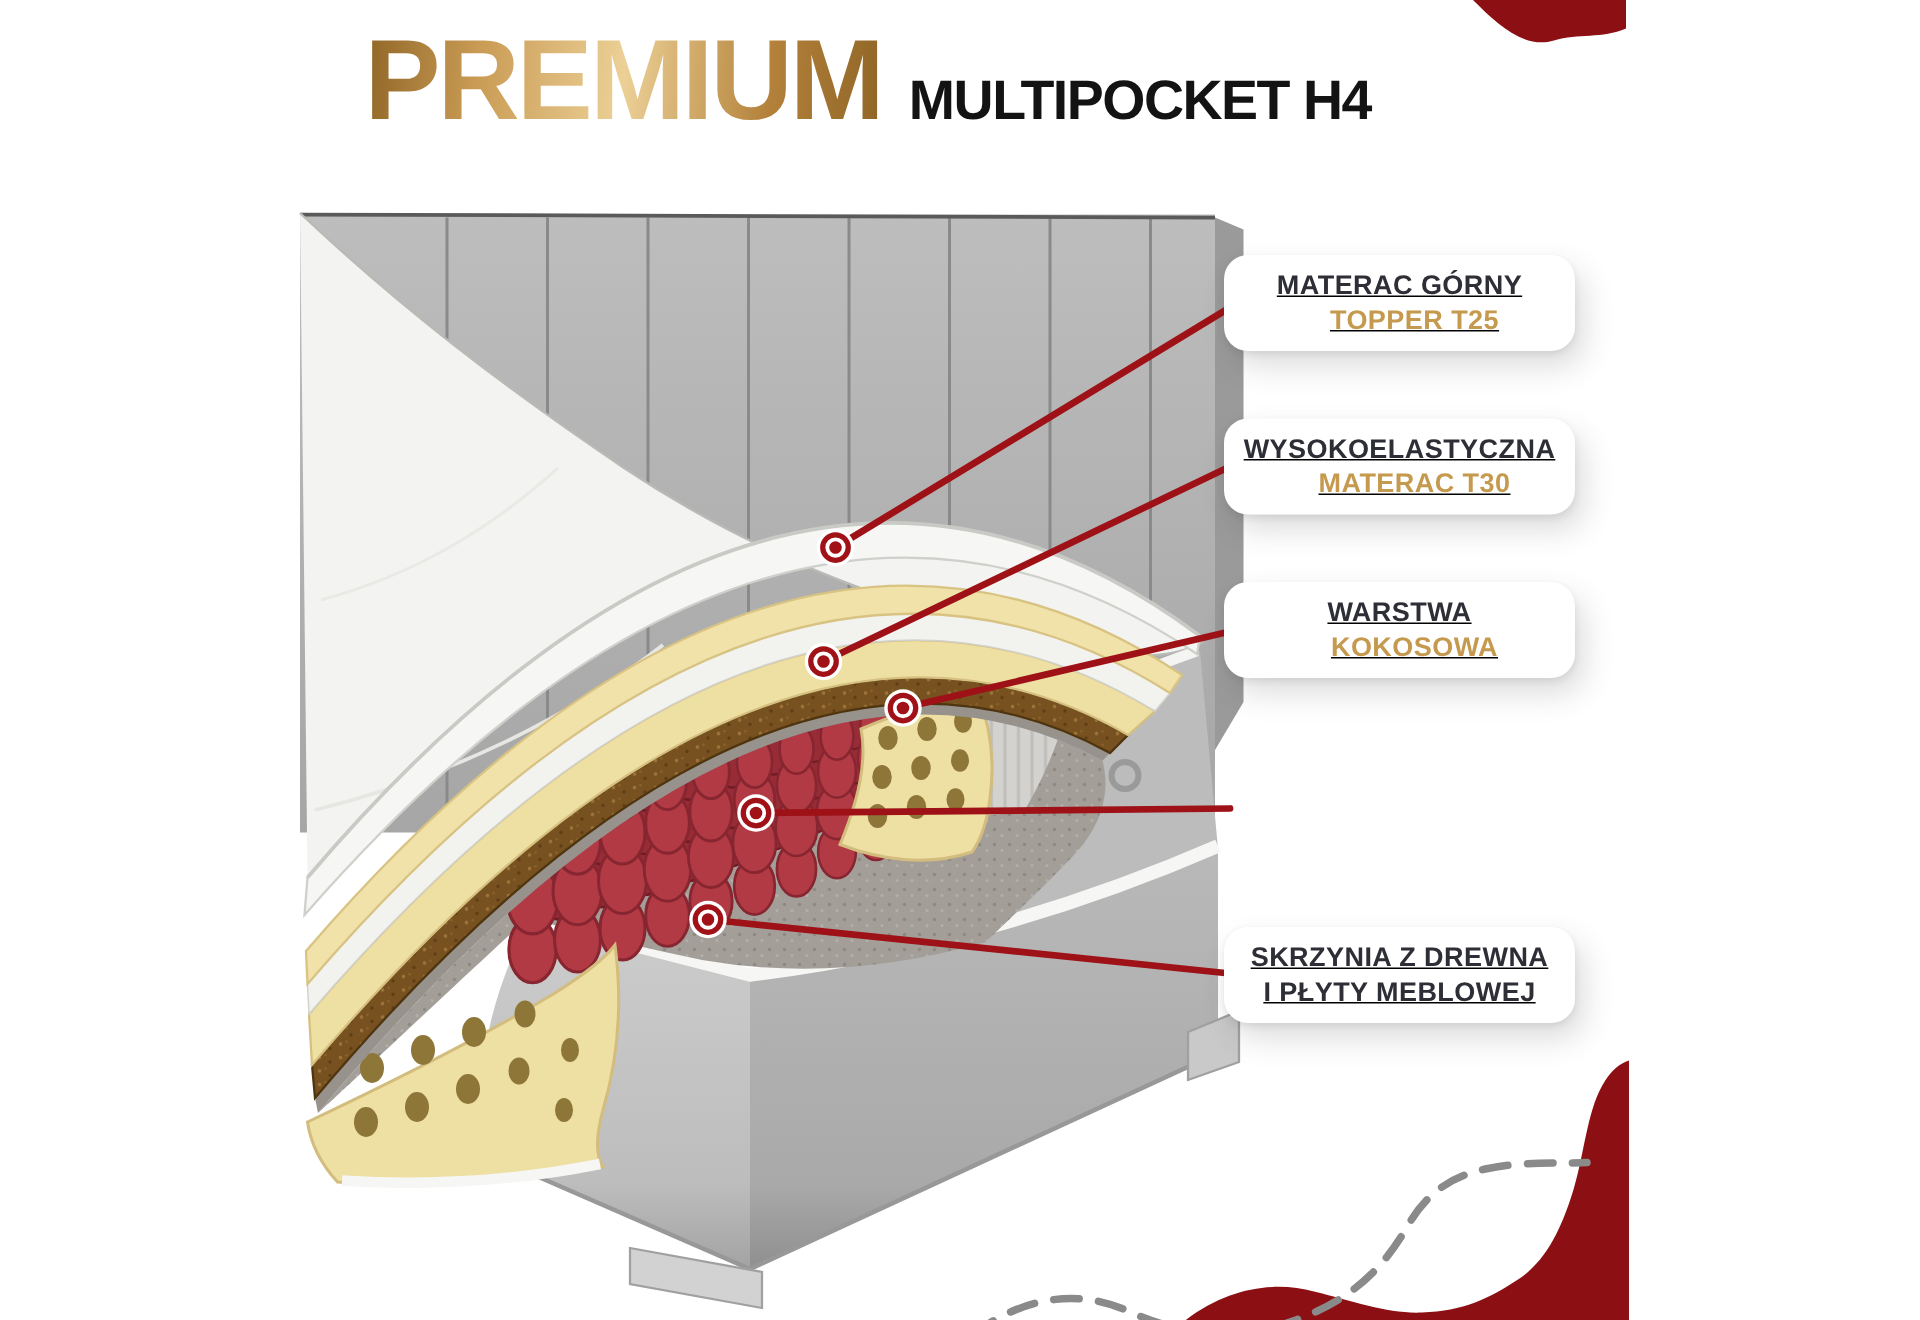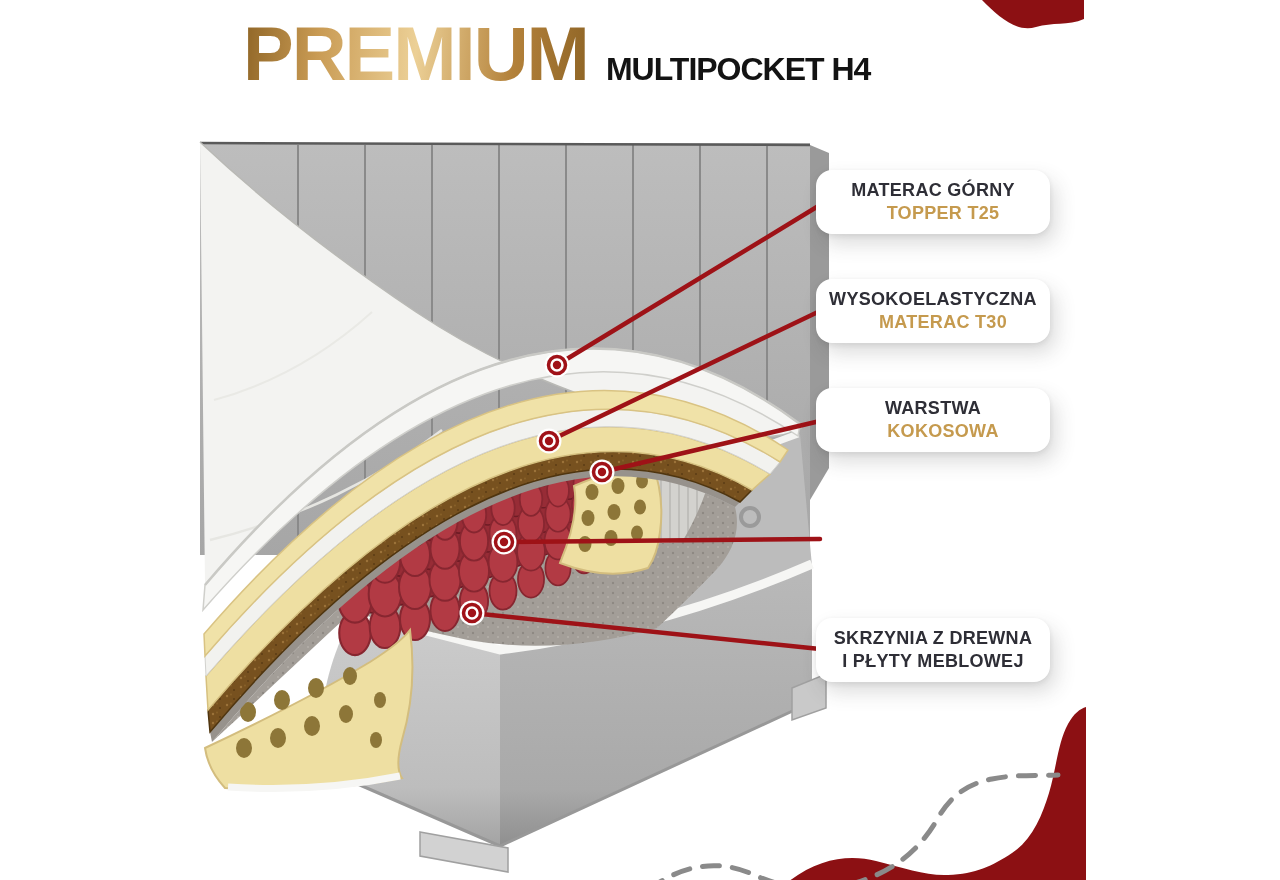--- a/index.html
+++ b/index.html
@@ -3,25 +3,25 @@
 <meta charset="utf-8">
 <style>
   html,body{margin:0;padding:0;background:#ffffff;}
   .canvas{position:relative;width:1272px;height:880px;background:#ffffff;overflow:hidden;
           font-family:"Liberation Sans", sans-serif;}
   
   .title{position:absolute;left:243px;top:16px;display:flex;align-items:baseline;gap:18px;white-space:nowrap;}
   .brand{font-size:76px;font-weight:700;letter-spacing:-2px;line-height:1;
          background:linear-gradient(95deg,#8f6526 0%,#c99b54 22%,#ecd096 50%,#b3813a 78%,#8f6526 100%);
          -webkit-background-clip:text;background-clip:text;color:transparent;}
-  .model{font-size:32px;font-weight:700;letter-spacing:-1px;color:#131313;line-height:1;}
+  .model{font-size:37px;font-weight:700;letter-spacing:-1px;color:#131313;line-height:1;}
   
   .pill{position:absolute;left:816px;width:234px;height:64px;background:#ffffff;border-radius:16px;
         box-shadow:6px 10px 20px rgba(60,60,60,.18), 0 2px 5px rgba(60,60,60,.10);
-        display:flex;flex-direction:column;align-items:center;justify-content:center;line-height:1.3;z-index:5;}
+        display:flex;flex-direction:column;align-items:center;justify-content:center;line-height:1.3;z-index:5;text-decoration:underline;}
   .pill span{font-size:18px;font-weight:700;letter-spacing:.3px;color:#2e2e36;}
   .pill span.gold{color:#c59a4e;margin-left:20px;}
   #pill-topper {top:170px;}
   #pill-foam   {top:279px;}
   #pill-coconut{top:388px;}
   #pill-zones  {top:508px;}
   #pill-box    {top:618px;}
   svg{position:absolute;left:0;top:0;}
 </style>
 </head>

